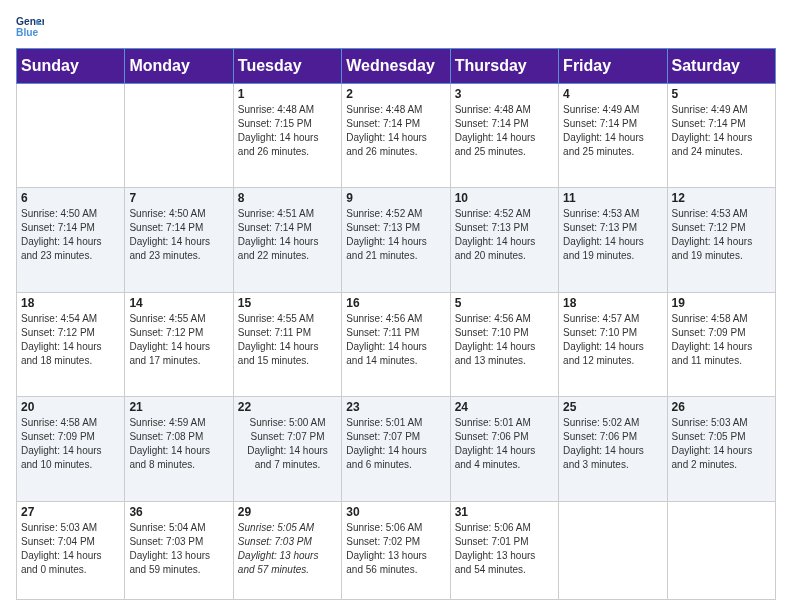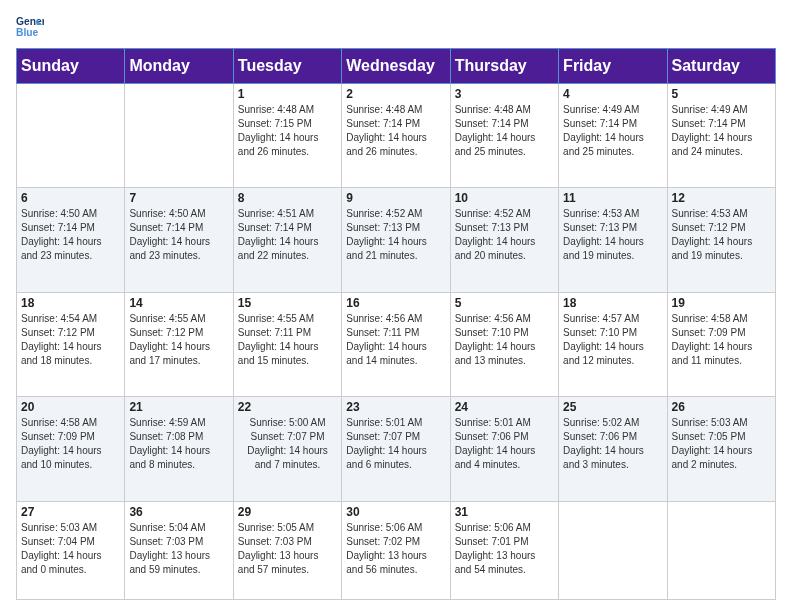--- a/index.html
+++ b/index.html
@@ -297,21 +297,21 @@
 Daylight: 14 hours and 0 minutes.</div>
           </td>
           <td>
             <span class="day-num">36</span>
             <div class="cell-info" style="white-space: pre-line;">Sunrise: 5:04 AM
 Sunset: 7:03 PM
 Daylight: 13 hours and 59 minutes.</div>
           </td>
           <td>
             <span class="day-num">29</span>
-            <div class="cell-info" style="white-space: pre-line;">Sunrise: 5:05 AM
+            <div class="cell-info" style="white-space: pre-line; font-style: italic;">Sunrise: 5:05 AM
 Sunset: 7:03 PM
 Daylight: 13 hours and 57 minutes.</div>
           </td>
           <td>
             <span class="day-num">30</span>
             <div class="cell-info" style="white-space: pre-line;">Sunrise: 5:06 AM
 Sunset: 7:02 PM
 Daylight: 13 hours and 56 minutes.</div>
           </td>
           <td>

